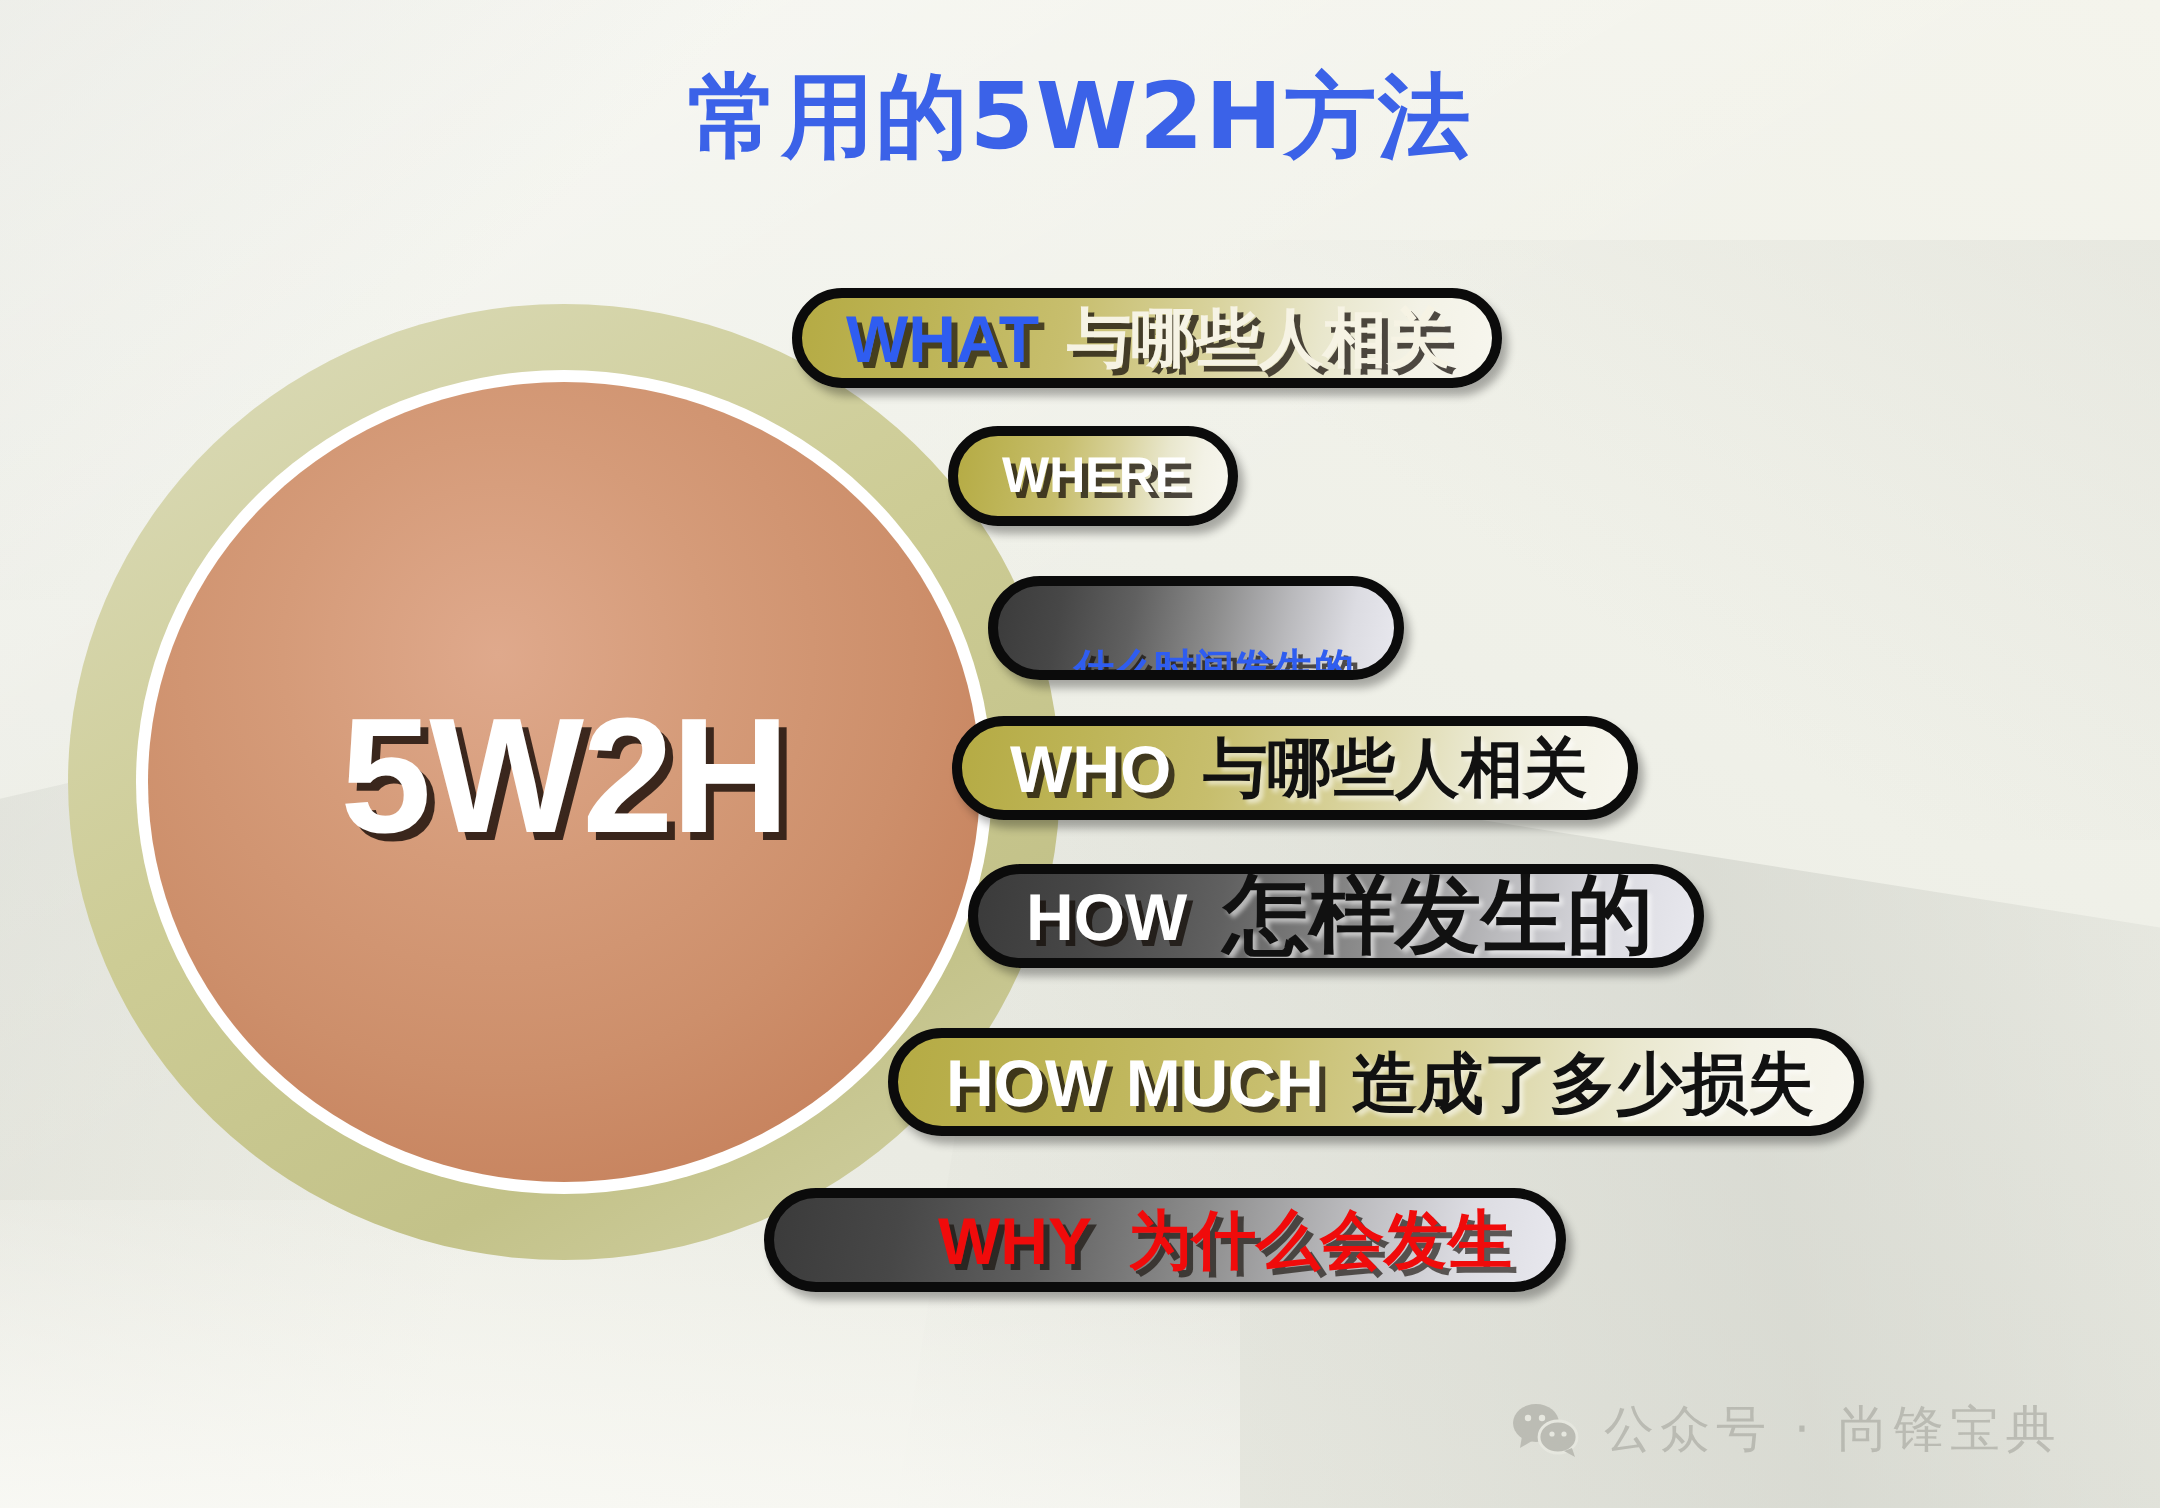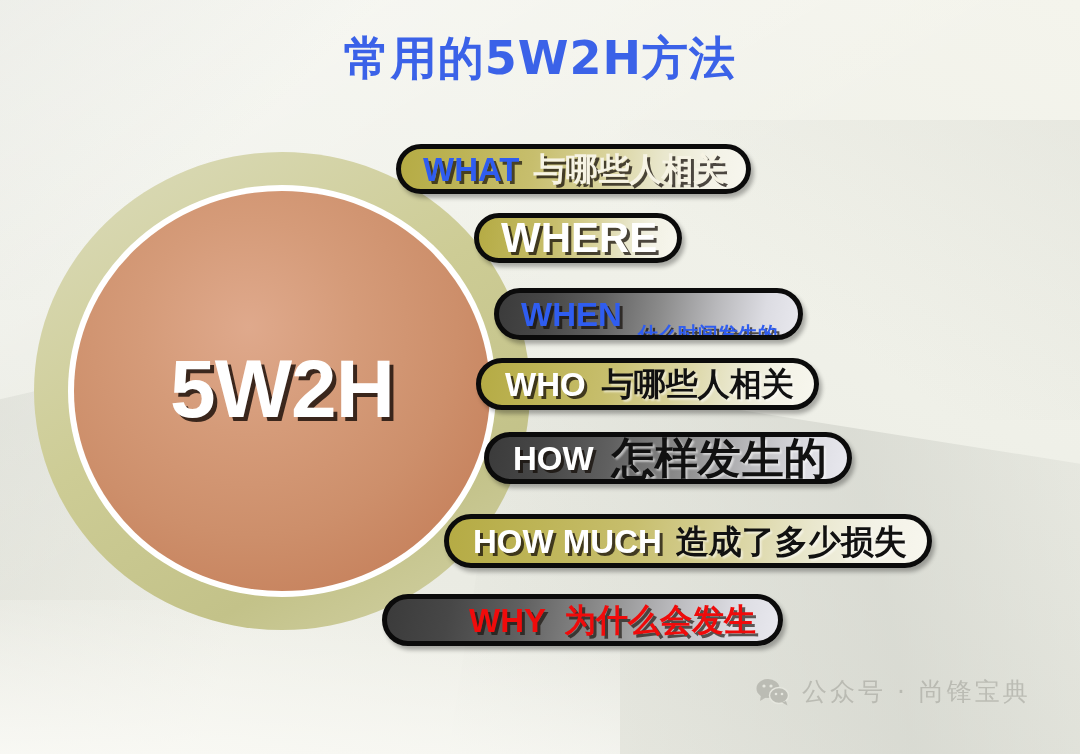--- a/index.html
+++ b/index.html
@@ -131,21 +131,21 @@
 
   .sh-white { text-shadow:3px 3px 0 rgba(20,14,8,0.75); color:#ffffff; }
   .sh-black { text-shadow:2px 2px 2px rgba(255,255,255,0.55); color:#111111; }
   .sh-blue  { text-shadow:3px 3px 0 rgba(20,14,8,0.7); color:#2f5df0; }
   .sh-red   { text-shadow:3px 3px 0 rgba(20,14,8,0.65); color:#f00b0b; }
   .sh-cream { text-shadow:3px 3px 0 rgba(20,14,8,0.75); color:#f6f3e4; }
 
   
   #watermark {
     position:absolute;
-    left:756px; top:675px;
+    left:756px; top:698px;
     display:flex;
     align-items:center;
     gap:12px;
     opacity:0.42;
   }
   #watermark .wm-text {
     font-size:25px;
     color:#8d8d85;
     letter-spacing:3px;
     font-family:"DejaVu Sans","Liberation Sans",sans-serif;
@@ -173,25 +173,24 @@
       <div id="circle-label">5W2H</div>
     </div>
   </div>
 
   <div class="pill fill-gold" style="left:396px; top:144px; height:50px; padding:0 20px 0 22px;">
     <span class="txt en sh-blue" style="font-size:33px;">WHAT</span>
     <span class="txt cn sh-cream" style="font-size:32px; margin-left:14px;">与哪些人相关</span>
   </div>
 
   <div class="pill fill-gold" style="left:474px; top:213px; height:50px; padding:0 20px 0 22px;">
-    <span class="txt en sh-white" style="font-size:42px;">WHERE</span>
+    <span class="txt en sh-white" style="font-size:25px;">WHERE</span>
   </div>
 
   <div class="pill fill-grey" style="left:494px; top:288px; height:52px; padding:0 20px 0 22px;">
-    <span class="txt en sh-blue" style="font-size:33px;">WHEN</span>
     <span class="txt cn sh-blue" style="font-size:20px; margin-left:16px;margin-top:40px;">什么时间发生的</span>
   </div>
 
   <div class="pill fill-gold" style="left:476px; top:358px; height:52px; padding:0 20px 0 24px;">
     <span class="txt en sh-white" style="font-size:33px;">WHO</span>
     <span class="txt cn sh-black" style="font-size:32px; margin-left:16px;">与哪些人相关</span>
   </div>
 
   <div class="pill fill-grey" style="left:484px; top:432px; height:52px; padding:0 20px 0 24px;">
     <span class="txt en sh-white" style="font-size:33px;">HOW</span>

